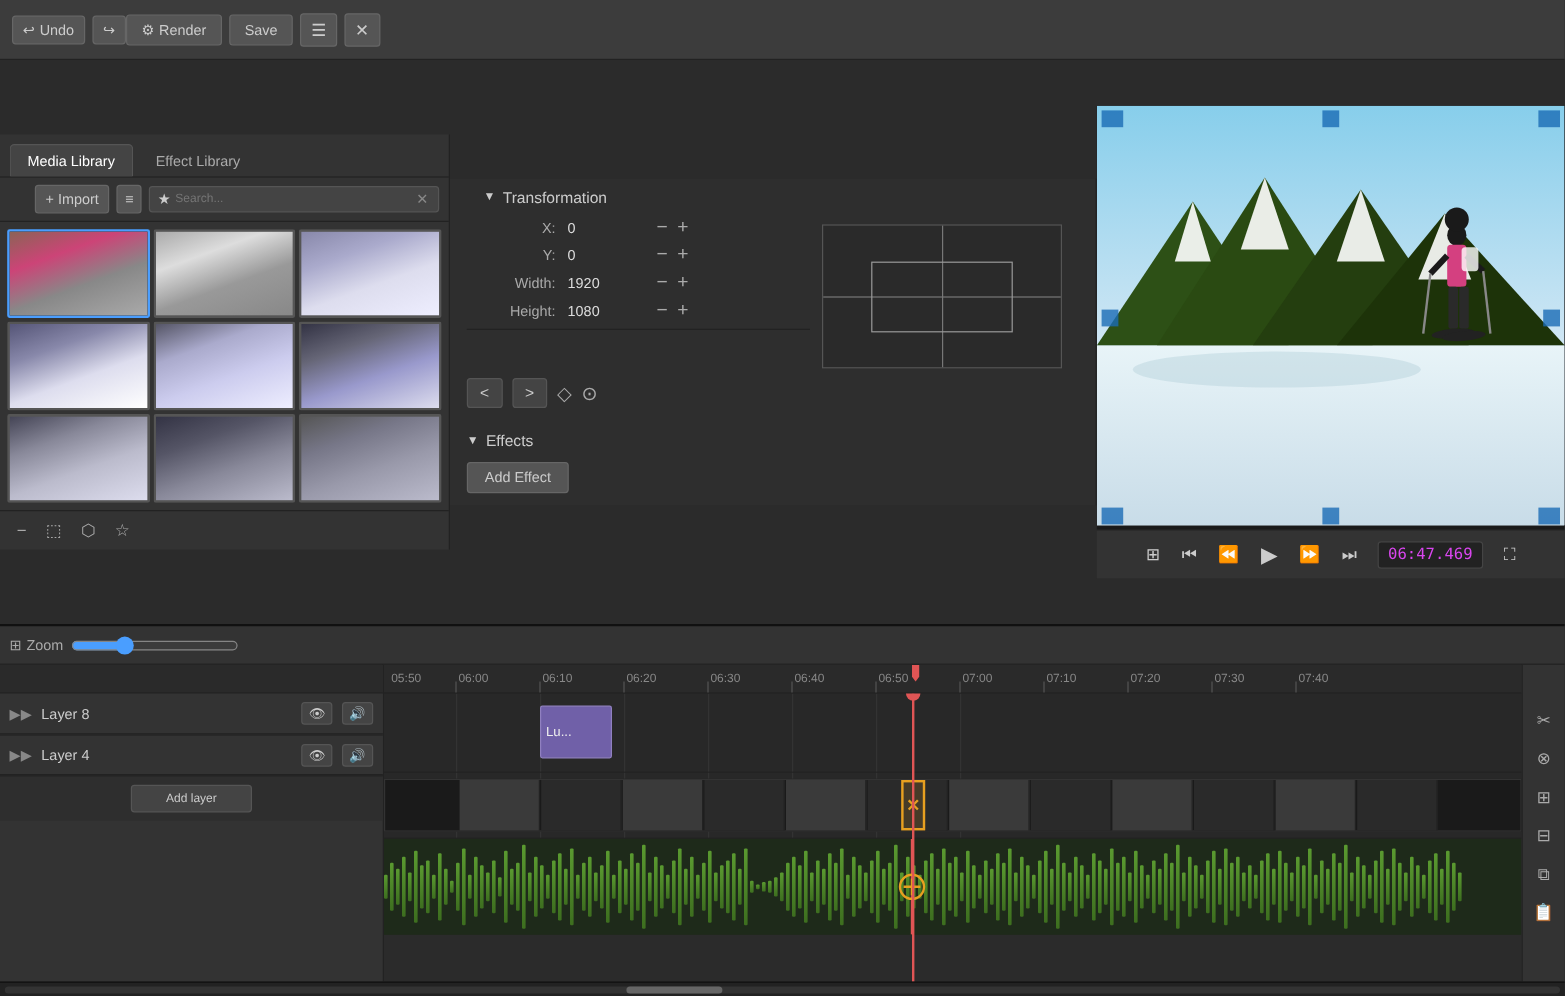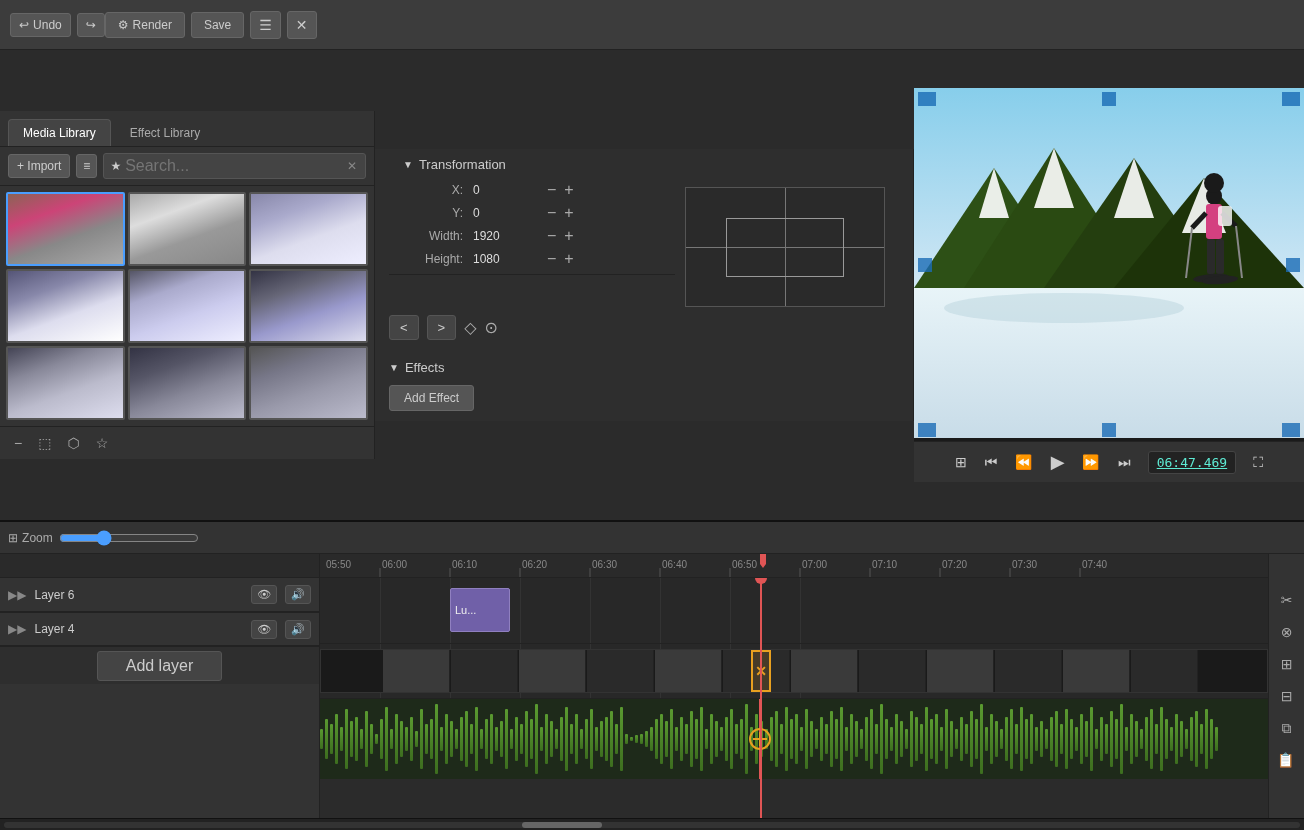--- a/index.html
+++ b/index.html
@@ -131,20 +131,21 @@
       background: #555;
       border: 1px solid #666;
       color: #ccc;
       border-radius: 3px;
       padding: 4px 8px;
       cursor: pointer;
       font-size: 12px;
       display: flex;
       align-items: center;
       gap: 3px;
+      margin-left: 21px;
     }
     .list-view-btn {
       background: #555;
       border: 1px solid #666;
       color: #ccc;
       border-radius: 3px;
       padding: 4px 6px;
       cursor: pointer;
       font-size: 12px;
     }
@@ -155,21 +156,21 @@
       background: #444;
       border: 1px solid #555;
       border-radius: 3px;
       padding: 3px 6px;
       gap: 4px;
     }
     #search-input {
       background: transparent;
       border: none;
       color: #ffffff;
-      font-size: 16px;
+      font-size: 10px;
       outline: none;
       flex: 1;
       width: 100%;
     }
     .clear-btn {
       background: none;
       border: none;
       color: #888;
       cursor: pointer;
       font-size: 12px;
@@ -427,27 +428,26 @@
       background: none;
       border: none;
       color: #ccc;
       cursor: pointer;
       font-size: 18px;
       padding: 3px 5px;
     }
     #timecode {
       background: #222;
       border: 1px solid #444;
-      color: #5eead4;
+      color: #d946ef;
       padding: 3px 8px;
       border-radius: 3px;
       font-size: 13px;
       font-family: monospace;
       margin-left: 4px;
-      text-decoration: underline;
     }
     .fullscreen-btn {
       background: none;
       border: none;
       color: #ccc;
       cursor: pointer;
       font-size: 14px;
       padding: 3px 5px;
       margin-left: 4px;
     }
@@ -640,21 +640,21 @@
       border-top: 1px solid #222;
       background: #2e2e2e;
     }
     .add-layer-btn {
       background: #444;
       border: 1px solid #555;
       color: #ccc;
       border-radius: 3px;
       padding: 5px 28px;
       cursor: pointer;
-      font-size: 16px;
+      font-size: 10px;
     }
 
     #timeline-scrollbar {
       height: 12px;
       background: #222;
       border-top: 1px solid #111;
       display: flex;
       align-items: center;
       padding: 0 4px;
     }
@@ -919,21 +919,21 @@
   </div>
 
   <div id="timeline-body">
 
     <div id="timeline-left">
 
       <div style="height:24px;background:#2a2a2a;border-bottom:1px solid #222;"></div>
 
       <div class="layer-header" id="layer0-header">
         <span class="layer-lock-icon">▶▶</span>
-        <span class="layer-name">Layer 6</span>
+        <span class="layer-name">Layer 8</span>
         <button class="layer-vis-btn">👁</button>
         <button class="layer-aud-btn">🔊</button>
       </div>
 
       <div class="layer-header" id="layer1-header" style="background:#333;border-top:1px solid #222;">
         <span class="layer-lock-icon">▶▶</span>
         <span class="layer-name">Layer 4</span>
         <button class="layer-vis-btn">👁</button>
         <button class="layer-aud-btn">🔊</button>
       </div>

